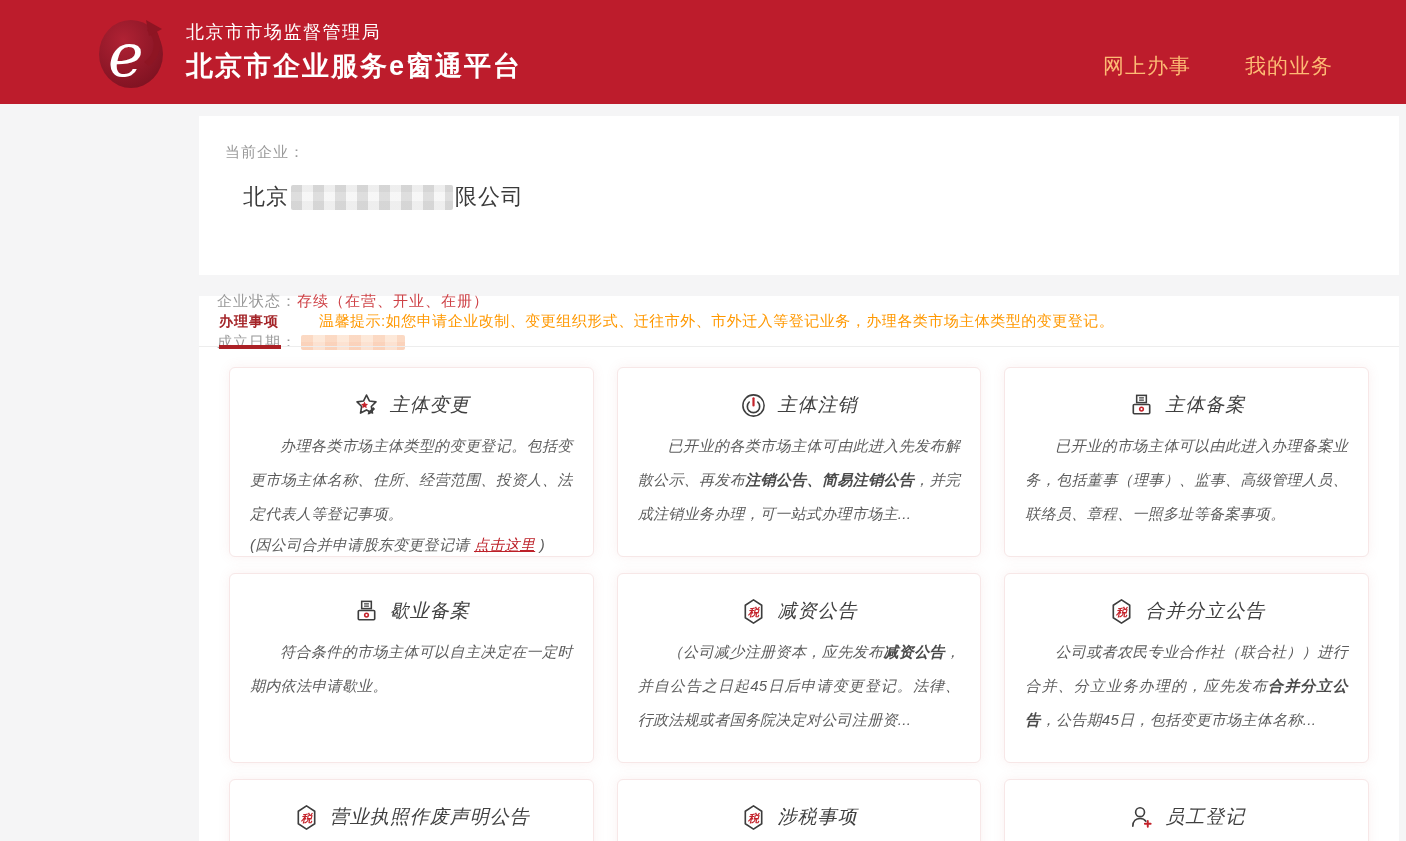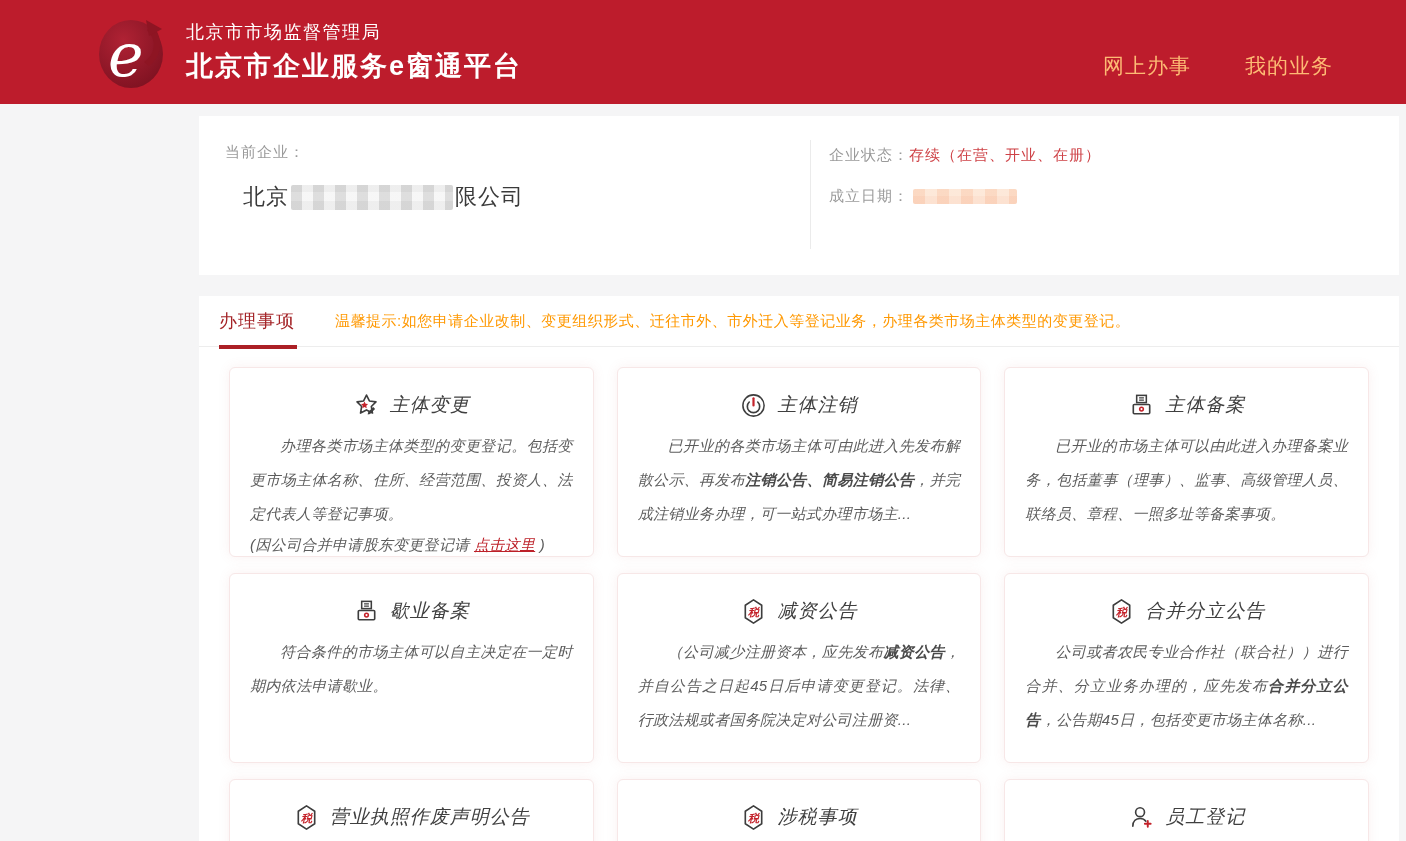--- a/index.html
+++ b/index.html
@@ -22,21 +22,21 @@
     position:relative; display:flex; align-items:center; height:132px;
     padding:0 27px; font-size:21px; color:#fdba74; cursor:pointer; letter-spacing:1px;
   }
   .nav-item.active::after {
     content:""; position:absolute; left:10px; right:10px; bottom:13px;
     height:3px; background:#fff;
   }
   
   .content { width:1200px; margin-left:199px; }
   .company-card {
-    margin-top:12px; background:#fff; height:159px; display:flex;
+    margin-top:12px; background:#fff; height:159px; display:flex;flex-direction:column;
   }
   .company-left { flex:1; padding:27px 0 0 26px; }
   .field-label { font-size:15px; color:#9a9a9a; letter-spacing:1px; }
   .company-name { margin:20px 0 0 18px; font-size:22px; color:#3a3a3a; letter-spacing:1px; display:flex; align-items:center;}
   .v-divider { width:1px; background:#ebebeb; margin:24px 0 26px; }
   .company-right { width:588px; padding:30px 0 0 18px; }
   .info-row { display:flex; align-items:center; font-size:15px; }
   .info-row + .info-row { margin-top:22px; }
   .status-value { color:#ce4146; letter-spacing:1px; }
   .redacted-name {
@@ -53,21 +53,21 @@
       repeating-linear-gradient(0deg, #fbdfd0 0 8px, #fdeee2 8px 15px);
     filter:blur(.7px);
   }
   
   .main-card { margin-top:21px; background:#fff; height:620px; }
   .tabs-row {
     display:flex; align-items:center; height:51px; border-bottom:1px solid #ededed;
     padding-left:20px; position:relative;
   }
   .tab {
-    position:relative; height:51px; line-height:51px; font-size:18px; font-weight:normal;
+    position:relative; height:51px; line-height:51px; font-size:14px; font-weight:bold;
     color:#a42428; cursor:pointer; letter-spacing:1px;
   }
   .tab.active::after {
     content:""; position:absolute; left:0; right:-2px; bottom:-2px; height:4px; background:#ab2025;
   }
   .notice { margin-left:40px; font-size:15px; color:#ff9800; letter-spacing:.5px; }
   .grid {
     padding:20px 30px; display:grid;
     grid-template-columns:repeat(3, 1fr); gap:16px 23px;
   }

